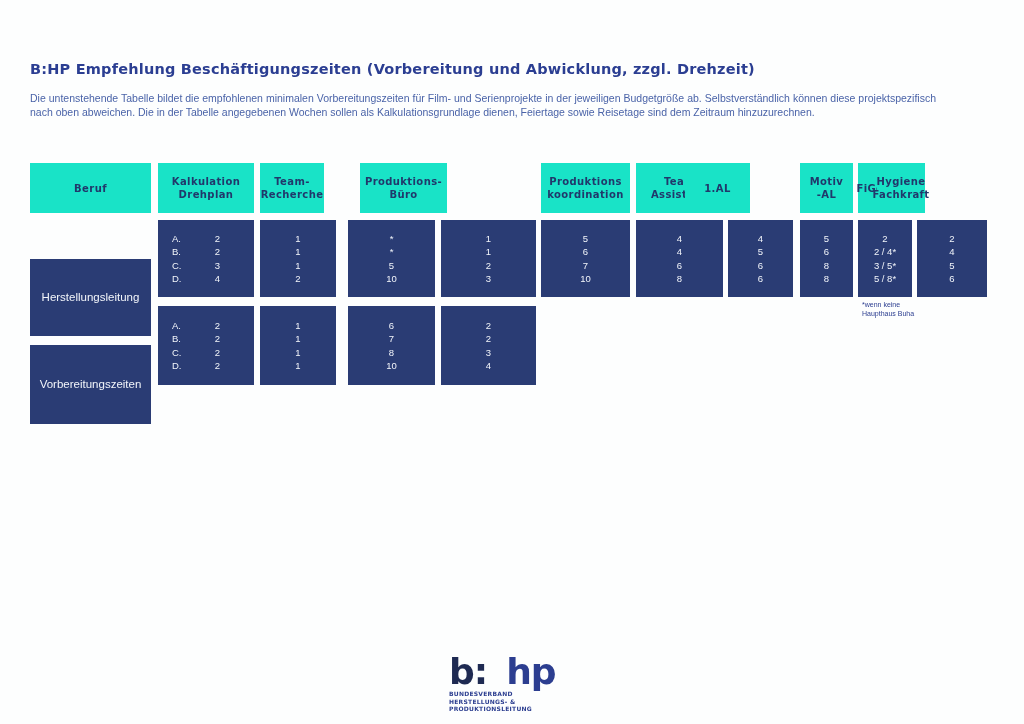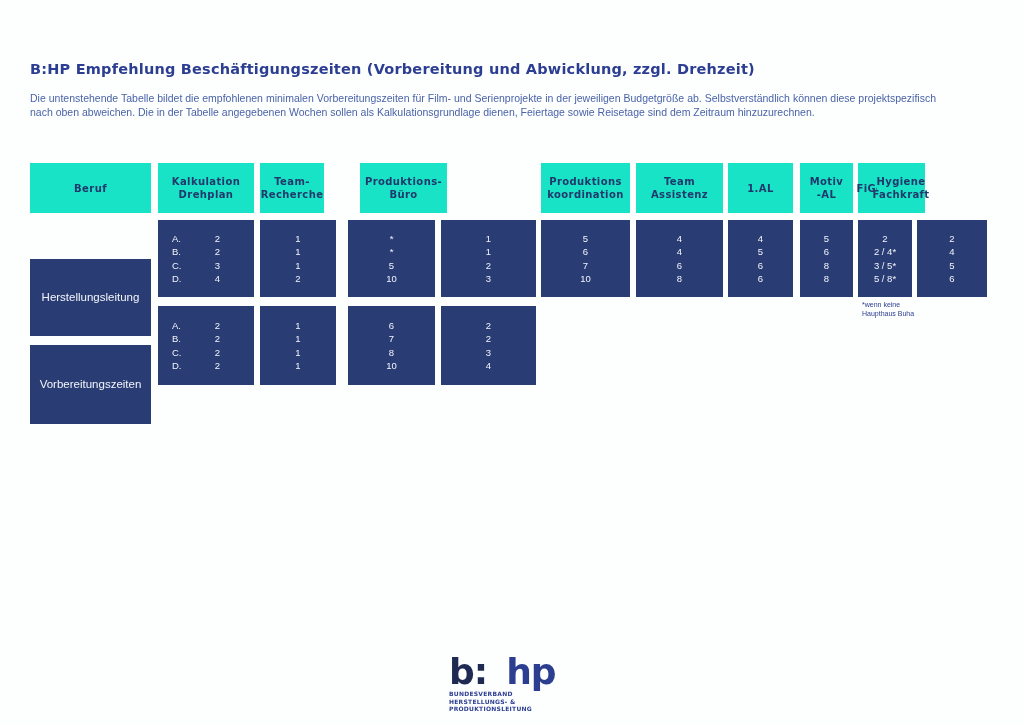--- a/index.html
+++ b/index.html
@@ -83,21 +83,21 @@
   <div class="th" style="left:158px;width:96px">Kalkulation
 Drehplan</div>
   <div class="th" style="left:260px;width:64px">Team-
 Recherche</div>
   <div class="th" style="left:360px;width:87px">Produktions-
 Büro</div>
   <div class="th" style="left:636px;width:87px">Team
 Assistenz</div>
   <div class="th" style="left:541px;width:89px">Produktions
 koordination</div>
-  <div class="th" style="left:728px;width:65px">1.AL</div>
+  <div class="th" style="left:685px;width:65px">1.AL</div>
   <div class="th" style="left:800px;width:53px">Motiv
 -AL</div>
   <div class="th" style="left:858px;width:38px">FiGeFü</div>
   <div class="th" style="left:877px;width:48px">Hygiene
 Fachkraft</div>
 
   <div class="td r1 beruf-cell" style="left:30px;width:121px">Herstellungsleitung</div>
   <div class="td r1 kalk" style="left:158px;width:96px">
     <span class="kletters">A.
 B.

